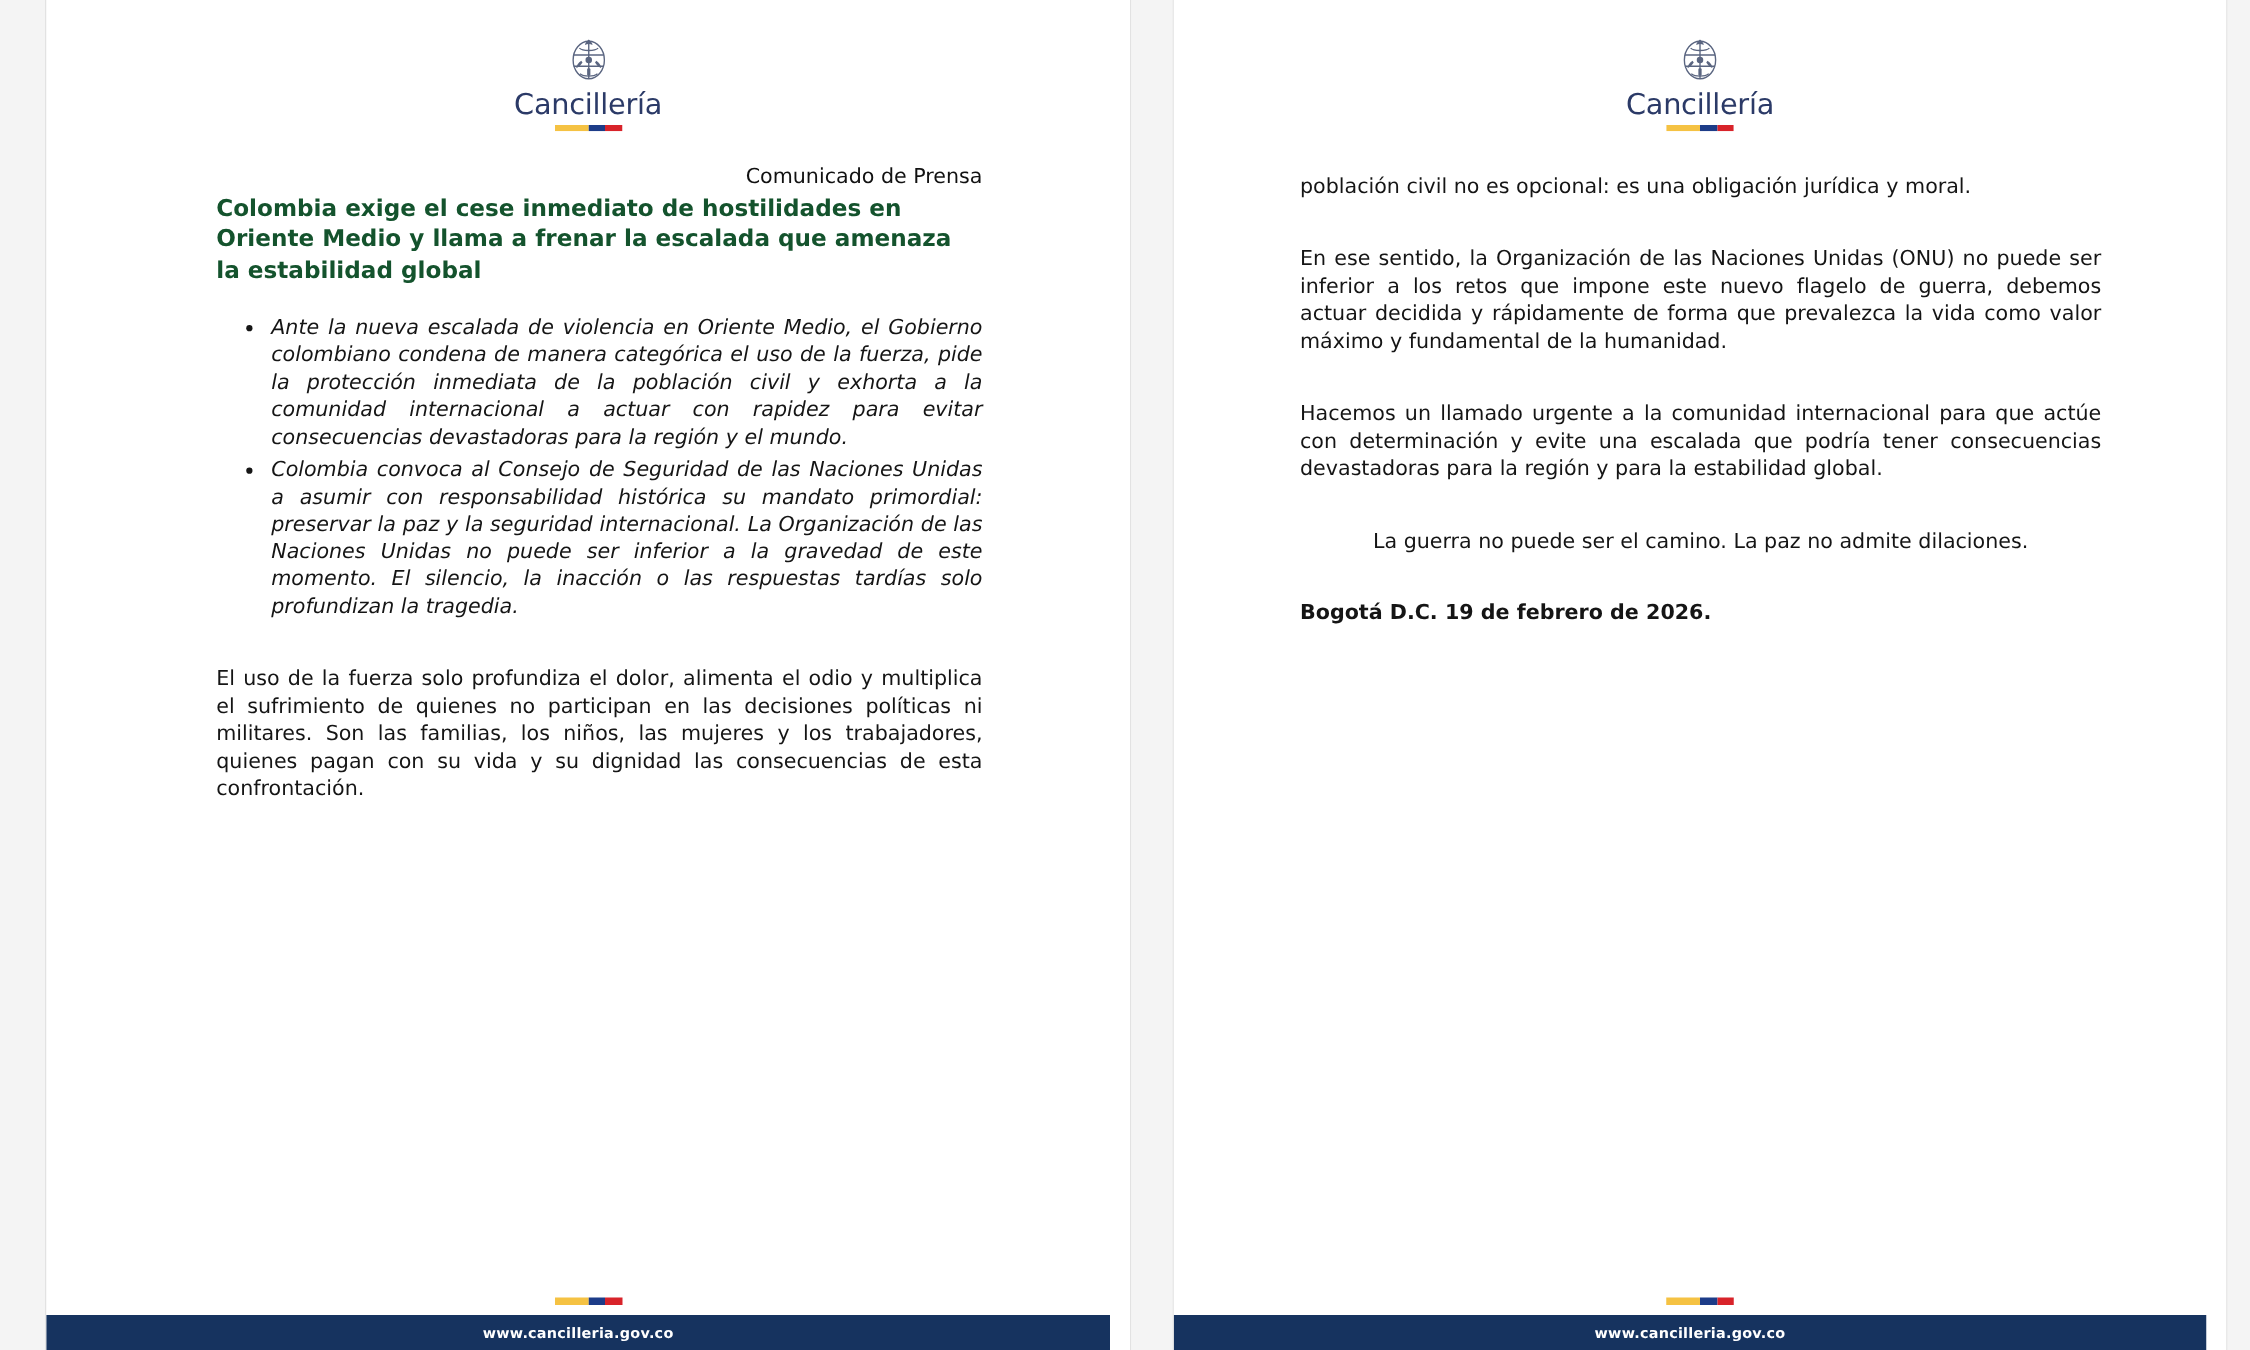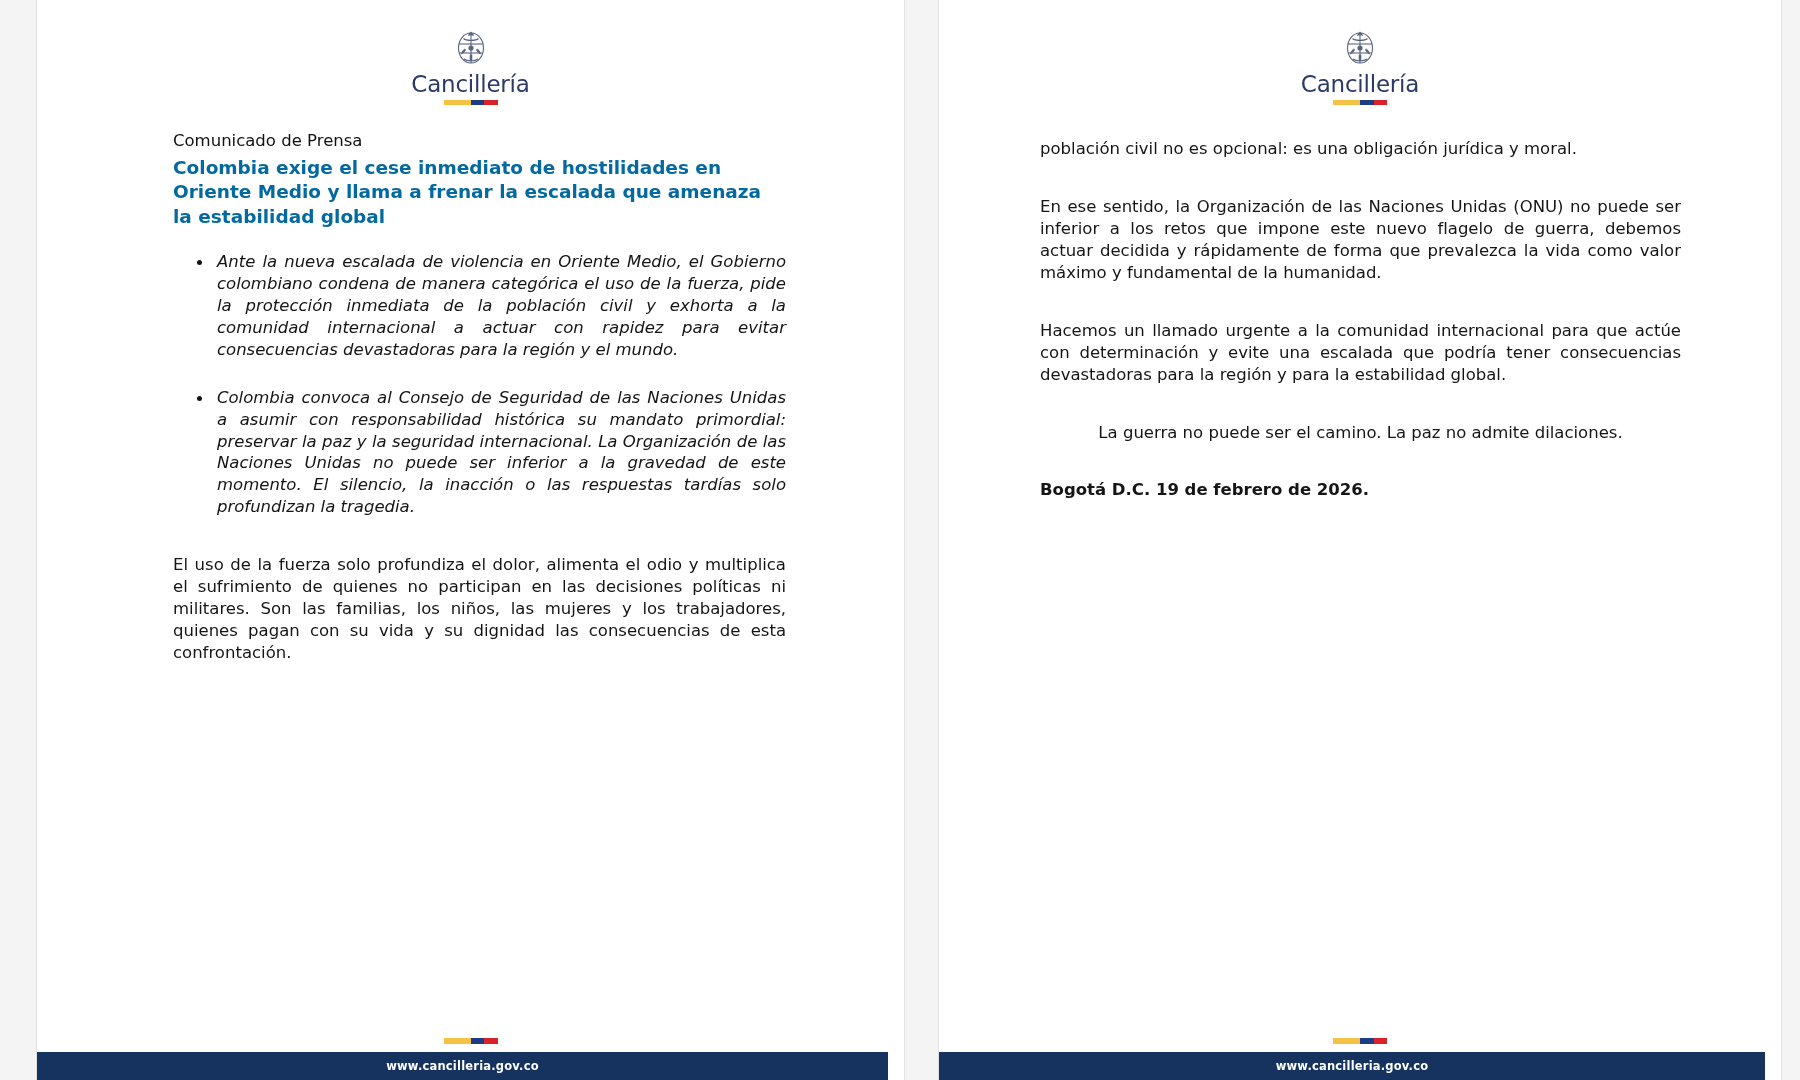--- a/index.html
+++ b/index.html
@@ -90,42 +90,43 @@
   .page.second .content {
     padding: 0 100px 0 101px;
     margin-top: 33px;
   }
 
   .kicker {
     font-size: 16.5px;
     color: #111;
     line-height: 1.5;
     margin: 0 0 2px 0;
+    text-align: right;
   }
   .headline {
     font-size: 18.5px;
     font-weight: bold;
-    color: #0369a1;
+    color: #14532d;
     line-height: 1.32;
     margin: 0;
   }
 
   ul.bullets {
     margin: 22px 0 0 0;
     padding-left: 44px;
     list-style: none;
   }
   ul.bullets li {
     position: relative;
     font-size: 16.5px;
     font-style: italic;
     color: #151515;
     line-height: 1.33;
     text-align: justify;
-    margin-bottom: 26px;
+    margin-bottom: 4px;
   }
   ul.bullets li:last-child { margin-bottom: 0; }
   ul.bullets li::before {
     content: "";
     position: absolute;
     left: -20px;
     top: 9px;
     width: 5px;
     height: 5px;
     border-radius: 50%;

